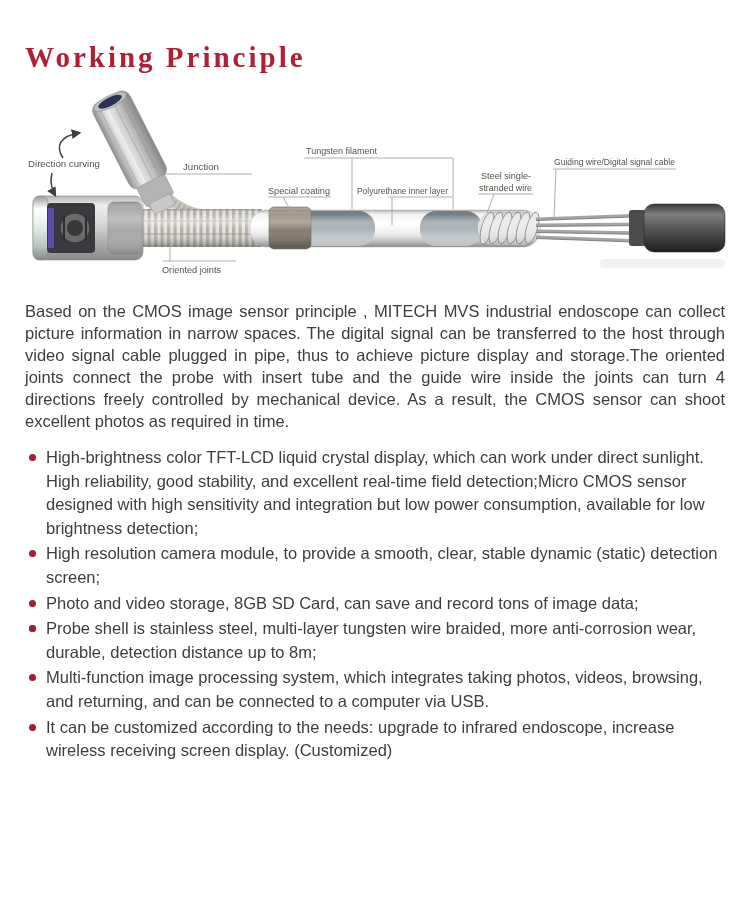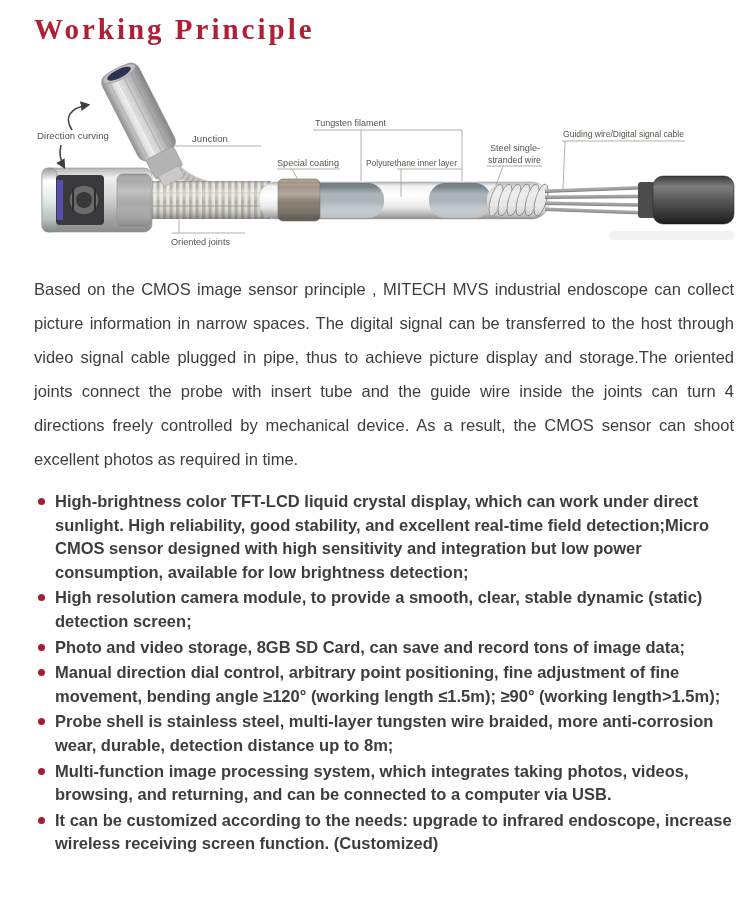--- a/index.html
+++ b/index.html
@@ -1,51 +1,50 @@
 <!DOCTYPE html>
 <html><head>
 <meta charset="utf-8">
 <style>
   * { margin:0; padding:0; box-sizing:border-box; }
   html,body { background:#ffffff; }
   body { width:750px; height:907px; overflow:hidden;
          font-family:"Liberation Sans", sans-serif; color:#3d3d3d; }
-  .page { padding:12px 25px 0 34px; }
+  .page { padding:12px 25px 0 25px;margin-top:28px; }
 
   h1.sec-title {
     font-family:"Liberation Serif", serif;
     font-weight:bold;
     font-size:29px;
     letter-spacing:3px;
     color:#b01f33;
     line-height:34px;
   }
   .diagram-wrap { margin:10px -25px 0 -25px; }
   svg.diagram { display:block; width:750px; height:200px; }
   svg.diagram text { font-family:"Liberation Sans", sans-serif; font-size:9px; fill:#56524c; }
 
   p.body-par {
     margin-top:16px;
     width:700px;
     font-size:16.5px;
-    line-height:34px;
+    line-height:22px;
     text-align:justify;
     color:#3d3d3d;
   }
   h1.features { margin-top:26px; }
 
   ul.features-list { margin-top:14px; list-style:none; width:706px; }
   ul.features-list li {
     position:relative;
     padding-left:21px;
     font-size:16.5px;
     line-height:23.6px;
     margin-bottom:2px;
     color:#3d3d3d;
-    font-weight:bold;
   }
   .dot {
     position:absolute; left:4px; top:8px;
     width:7px; height:7px; border-radius:50%;
     background:#a31d33;
   }
 </style>
 </head>
 <body>
 
@@ -217,19 +216,19 @@
   </svg>
   </div>
 
   <p class="body-par">Based on the CMOS image sensor principle , MITECH MVS industrial endoscope can collect picture information in narrow spaces. The digital signal can be transferred to the host through video signal cable plugged in pipe, thus to achieve picture display and storage.The oriented joints connect the probe with insert tube and the guide wire inside the joints can turn 4 directions freely controlled by mechanical device. As a result, the CMOS sensor can shoot excellent photos as required in time.</p>
 
 
   <ul class="features-list">
     <li><span class="dot"></span><span>High-brightness color TFT-LCD liquid crystal display, which can work under direct sunlight. High reliability, good stability, and excellent real-time field detection;Micro CMOS sensor designed with high sensitivity and integration but low power consumption, available for low brightness detection;</span></li>
     <li><span class="dot"></span><span>High resolution camera module, to provide a smooth, clear, stable dynamic (static) detection screen;</span></li>
     <li><span class="dot"></span><span>Photo and video storage, 8GB SD Card, can save and record tons of image data;</span></li>
-    <li><span class="dot"></span><span>Manual direction dial control, arbitrary point positioning, fine adjustment of fine movement, bending angle ≥120° (working length ≤1.5m); ≥90° (working length&gt;1.5m);</span></li>
+    <li><span class="dot"></span></li>
     <li><span class="dot"></span><span>Probe shell is stainless steel, multi-layer tungsten wire braided, more anti-corrosion wear, durable, detection distance up to 8m;</span></li>
     <li><span class="dot"></span><span>Multi-function image processing system, which integrates taking photos, videos, browsing, and returning, and can be connected to a computer via USB.</span></li>
-    <li><span class="dot"></span><span>It can be customized according to the needs: upgrade to infrared endoscope, increase wireless receiving screen function. (Customized)</span></li>
+    <li><span class="dot"></span><span>It can be customized according to the needs: upgrade to infrared endoscope, increase wireless receiving screen display. (Customized)</span></li>
   </ul>
 
 </div>
 
 </body></html>

